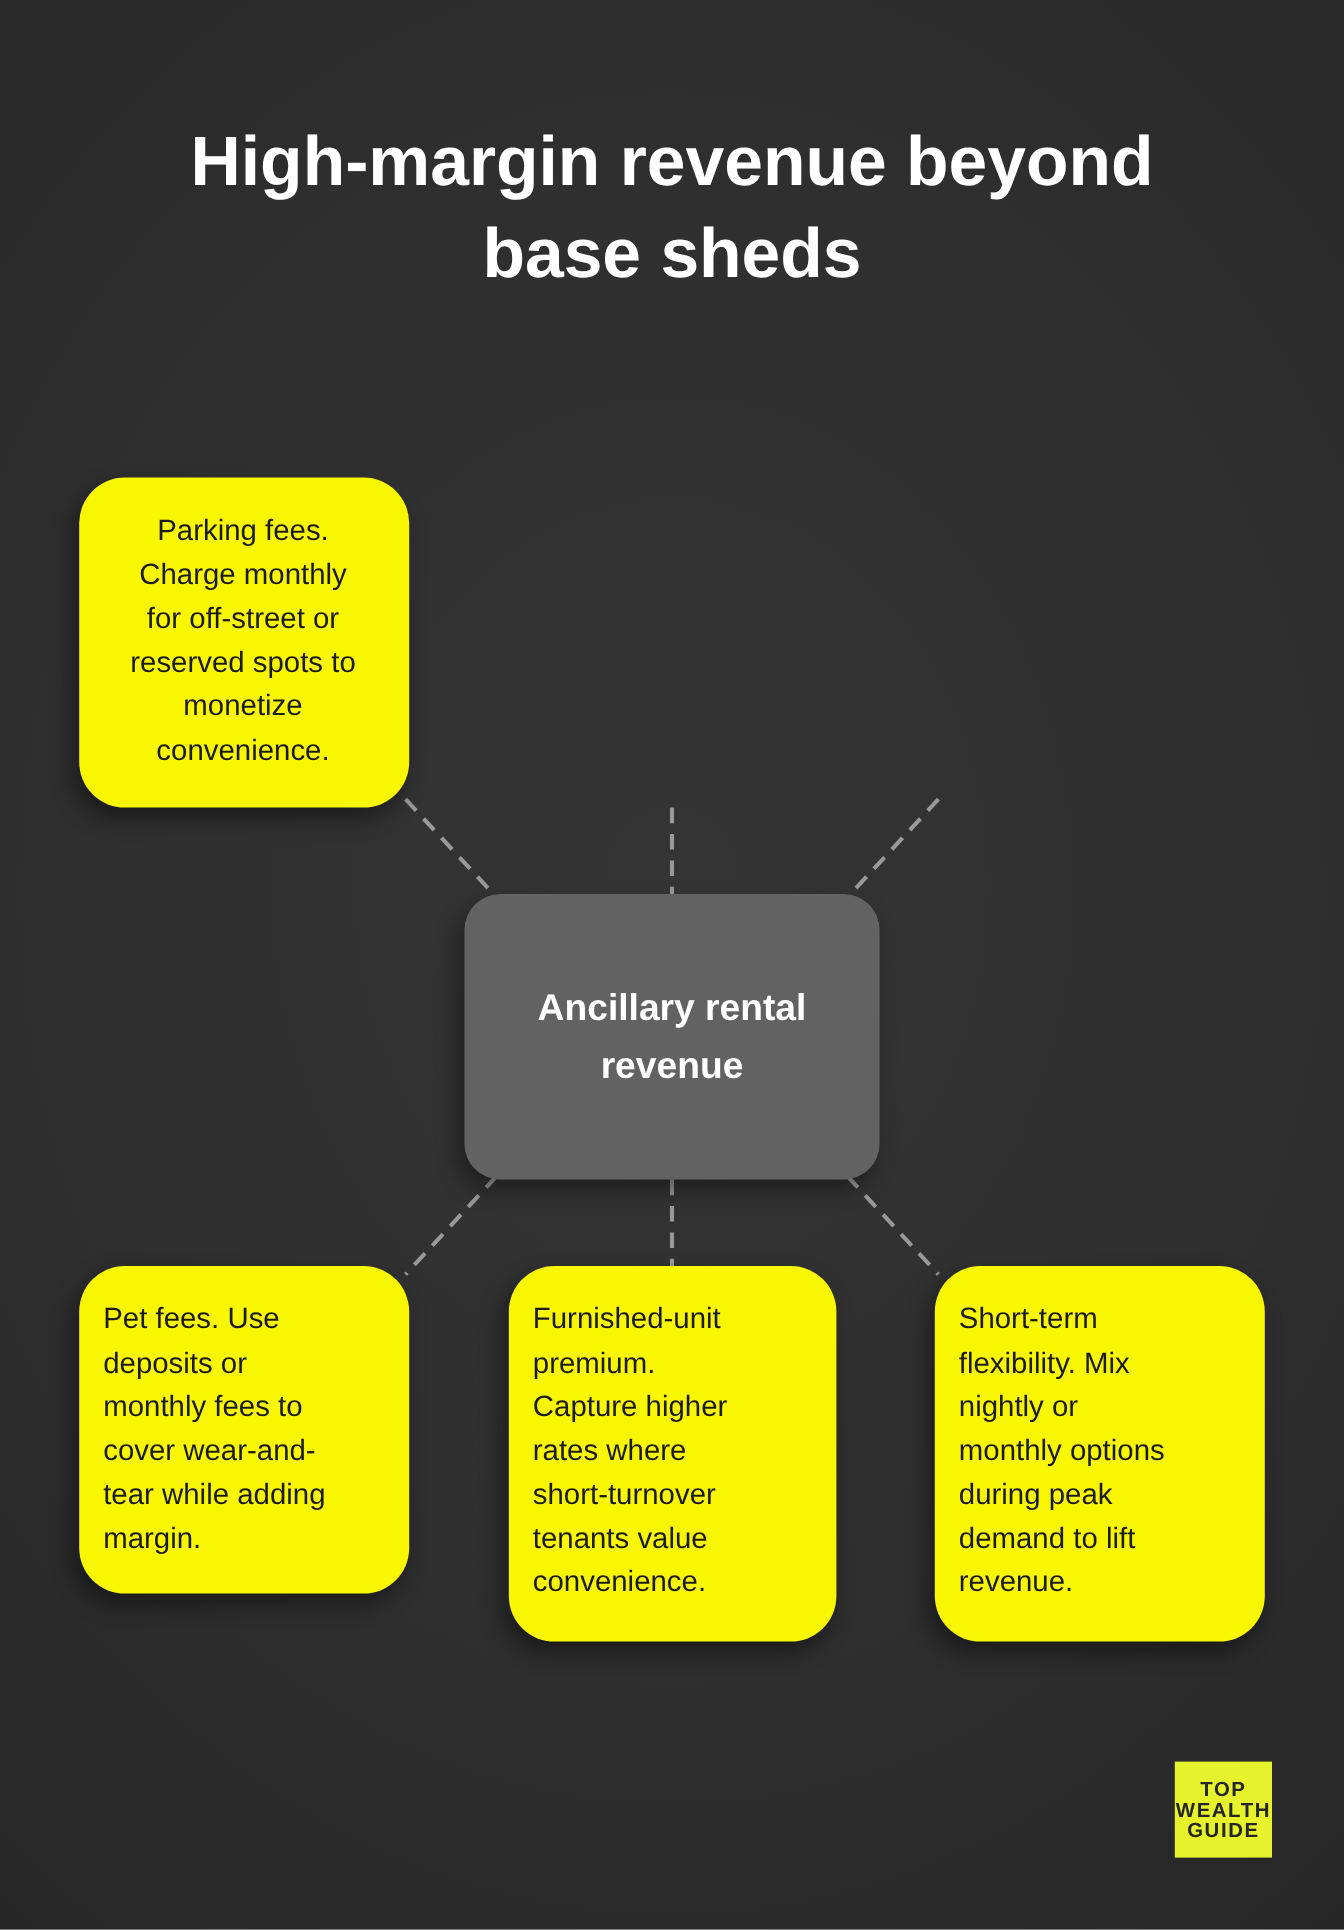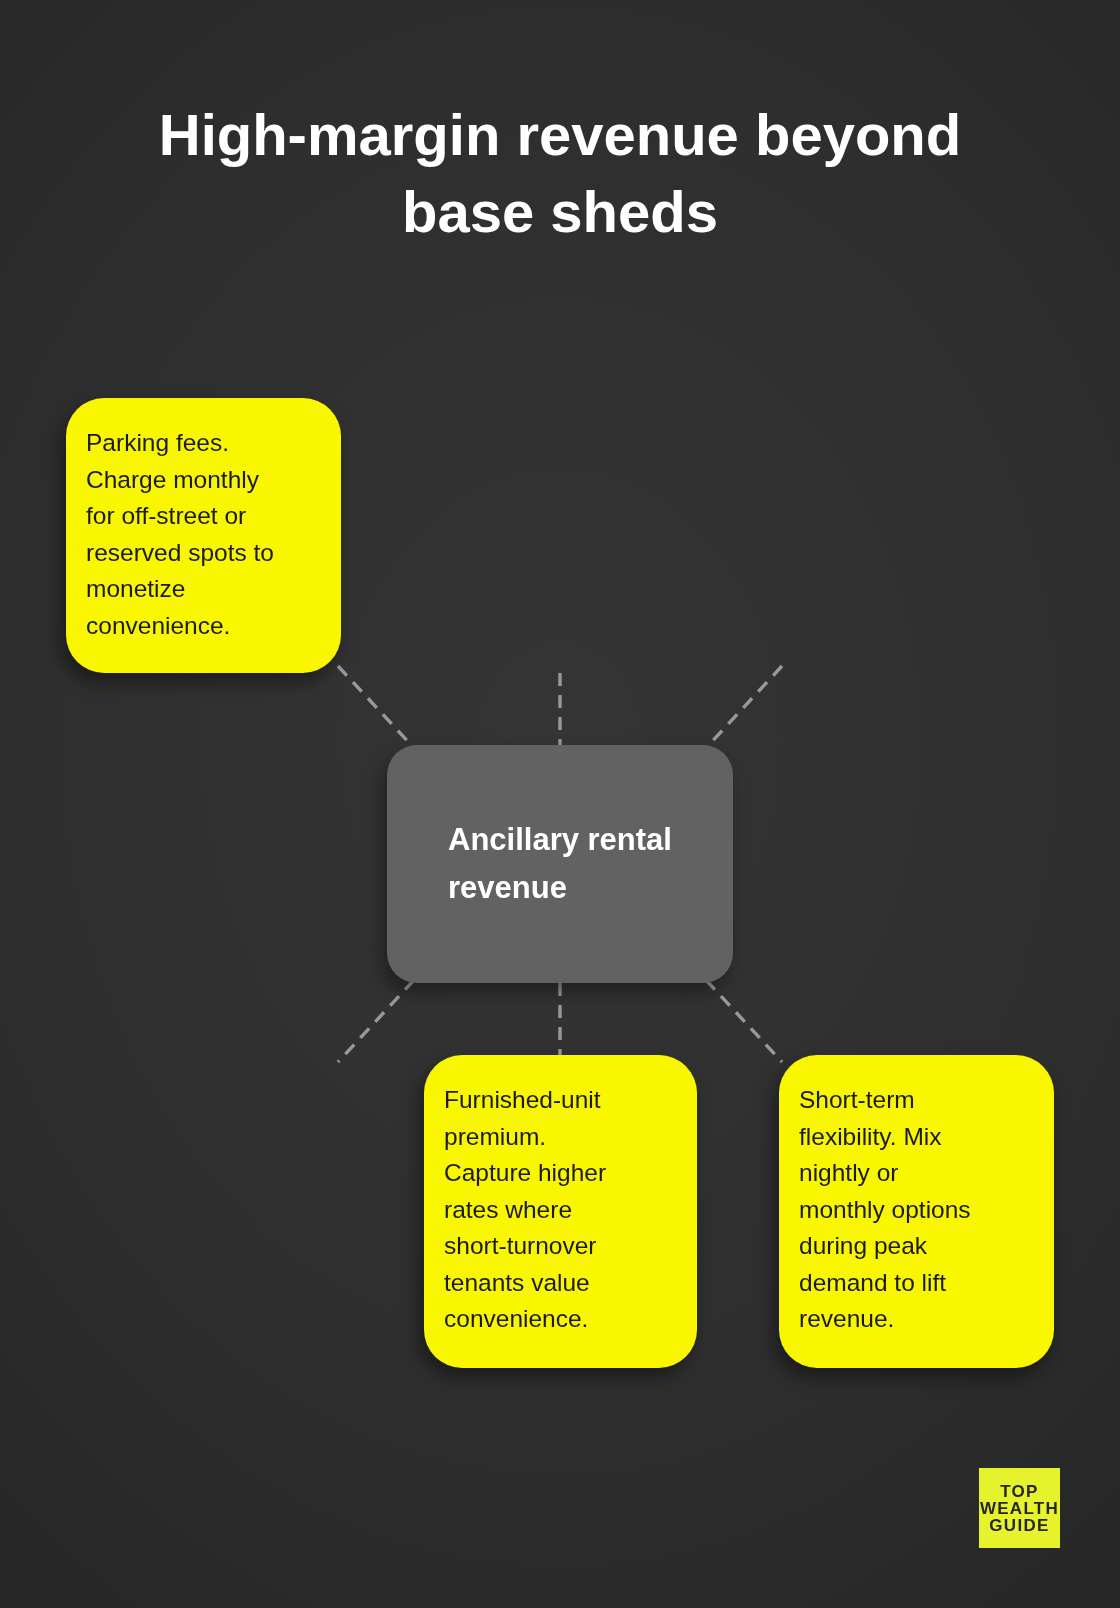--- a/index.html
+++ b/index.html
@@ -42,21 +42,21 @@
     box-shadow: -5px 9px 18px rgba(0,0,0,0.42);
     box-sizing: border-box;
     padding: 27px 22px 20px 20px;
   }
   .card-text {
     color: #1b1b1b;
     font-size: 24.5px;
     line-height: 36.5px;
     white-space: pre-line;
   }
-  .card-1 { left: 66px;  top: 398px; width: 275px; height: 275px; }
+  .card-1 { left: 66px;  top: 398px; width: 275px; height: 275px; text-align: center; }
   .card-2 { left: 424px; top: 398px; width: 273px; height: 275px; }
   .card-3 { left: 779px; top: 398px; width: 275px; height: 275px; }
   .card-4 { left: 66px;  top: 1055px; width: 275px; height: 273px; }
   .card-5 { left: 424px; top: 1055px; width: 273px; height: 313px; }
   .card-6 { left: 779px; top: 1055px; width: 275px; height: 313px; }
   .center-node {
     position: absolute;
     left: 387px;
     top: 745px;
     width: 346px;
@@ -66,20 +66,21 @@
     box-shadow: -5px 9px 18px rgba(0,0,0,0.38);
     display: flex;
     align-items: center;
     justify-content: center;
   }
   .center-label {
     color: #ffffff;
     font-size: 31px;
     font-weight: 700;
     line-height: 48px;
+    text-align: center;
     white-space: pre-line;
   }
   .logo-badge {
     position: absolute;
     left: 979px;
     top: 1468px;
     width: 81px;
     height: 80px;
     background: #e6f22c;
     display: flex;
@@ -122,20 +123,28 @@
 convenience.</div>
   </div>
 
 
 
   <div class="center-node">
     <div class="center-label">Ancillary rental
 revenue</div>
   </div>
 
+  <div class="card card-4">
+    <div class="card-text">Pet fees. Use
+deposits or
+monthly fees to
+cover wear-and-
+tear while adding
+margin.</div>
+  </div>
 
   <div class="card card-5">
     <div class="card-text">Furnished-unit
 premium.
 Capture higher
 rates where
 short-turnover
 tenants value
 convenience.</div>
   </div>

